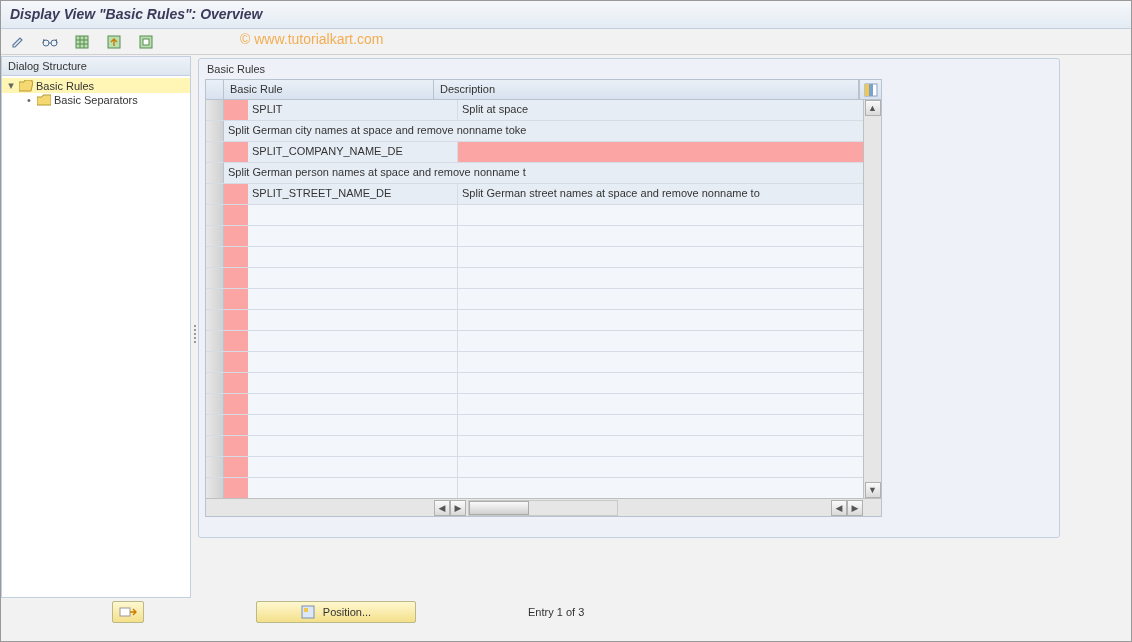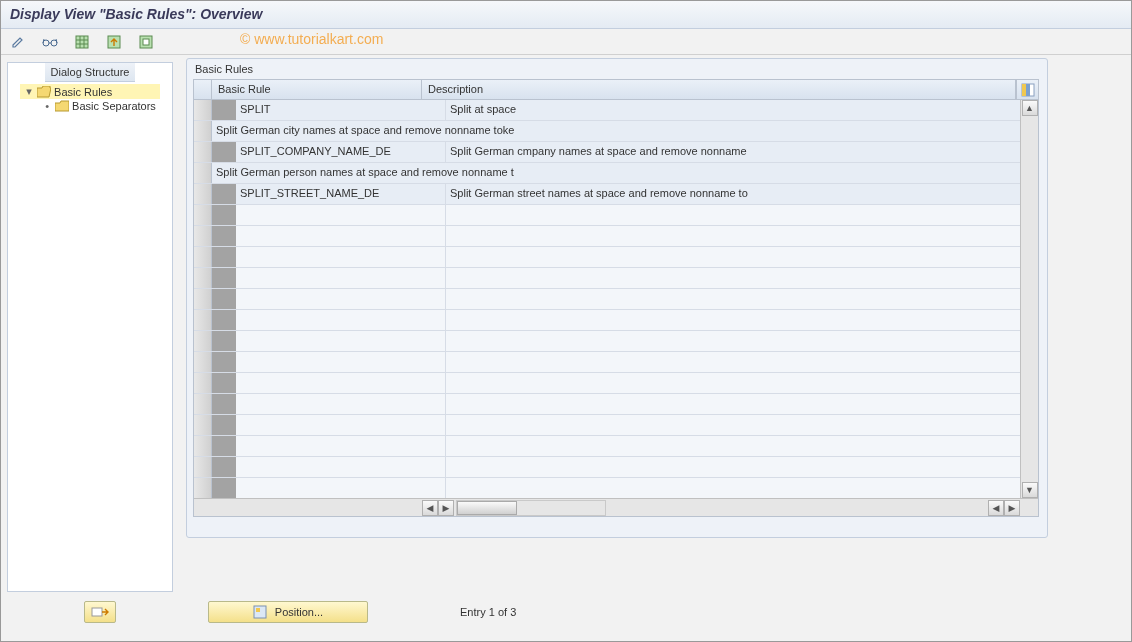--- a/index.html
+++ b/index.html
@@ -51,28 +51,27 @@
     color: #f4a640;
     opacity: 0.9;
     pointer-events: none;
   }
   .main {
     display: flex;
     height: 544px;
     background: #f2f2f2;
   }
   .tree-panel {
-    width: 166px;
+    width: 190px;
     border: 1px solid #c3cede;
     background: #fff;
-    margin: 7px;
+    margin: 1px;
     display: flex;
     flex-direction: column;
     overflow: hidden;
-    align-items: center;
   }
   .tree-header {
     background: linear-gradient(#eef2f8,#dde6f0);
     border-bottom: 1px solid #c3cede;
     padding: 3px 6px;
     color: #333;
   }
   .tree-body { flex:1; overflow:auto; padding: 2px 0; }
   .tree-node {
     display: flex;
@@ -104,22 +103,22 @@
     overflow: hidden;
   }
   .group-title {
     padding: 4px 8px;
     color: #333;
   }
   .grid {
     position: relative;
     margin: 0 6px;
     border: 1px solid #b9c2cf;
-    background: #a3a3a3;
-    width: 846px;
+    background: #fca5a5;
+    width: 677px;
   }
   .grid-header {
     display: flex;
     background: linear-gradient(#eaf0f8,#d8e2ee);
     border-bottom: 1px solid #b9c2cf;
     height: 20px;
   }
   .grid-header .sel-col {
     width: 18px;
     border-right: 1px solid #b9c2cf;
@@ -201,22 +200,22 @@
   .hscroll .gap { flex:1; }
 
   .footer {
     position: absolute;
     left: 0;
     right: 0;
     bottom: 16px;
     height: 28px;
     display: flex;
     align-items: center;
-    gap: 12px;
-    padding-left: 84px;
+    gap: 32px;
+    padding-left: 112px;
   }
   .footer .fbtn {
     height: 22px;
     border: 1px solid #b9b98a;
     background: linear-gradient(#fff8d0,#f4e08a);
     display:flex;
     align-items:center;
     justify-content:center;
     cursor:pointer;
     border-radius:2px;
@@ -347,21 +346,20 @@
               <div class="cell c1">SPLIT</div>
               <div class="cell c2">Split at space</div>
             </div>
             <div class="grid-row">
               <div class="sel"></div>
               <div class="cell c2">Split German city names at space and remove nonname toke</div>
             </div>
             <div class="grid-row">
               <div class="sel"></div>
               <div class="cell c1">SPLIT_COMPANY_NAME_DE</div>
-              <div class="cell c2">Split German cmpany names at space and remove nonname</div>
             </div>
             <div class="grid-row">
               <div class="sel"></div>
               <div class="cell c2">Split German person names at space and remove nonname t</div>
             </div>
             <div class="grid-row">
               <div class="sel"></div>
               <div class="cell c1">SPLIT_STREET_NAME_DE</div>
               <div class="cell c2">Split German street names at space and remove nonname to</div>
             </div>

